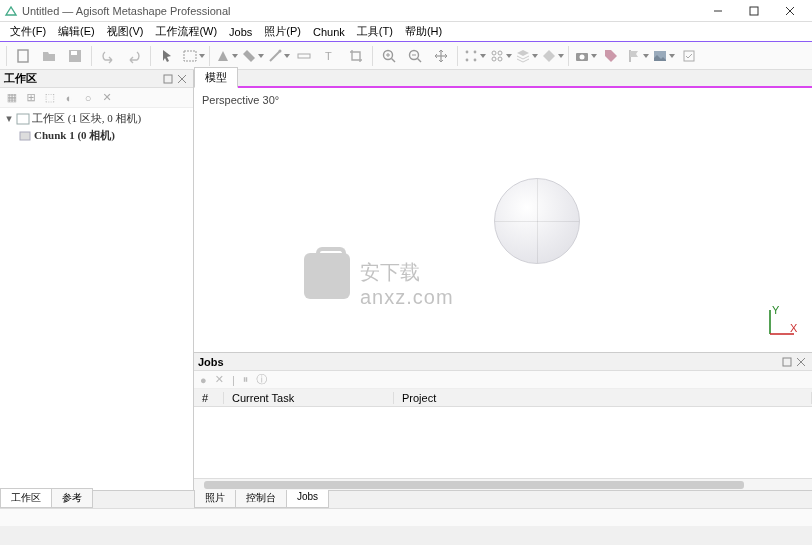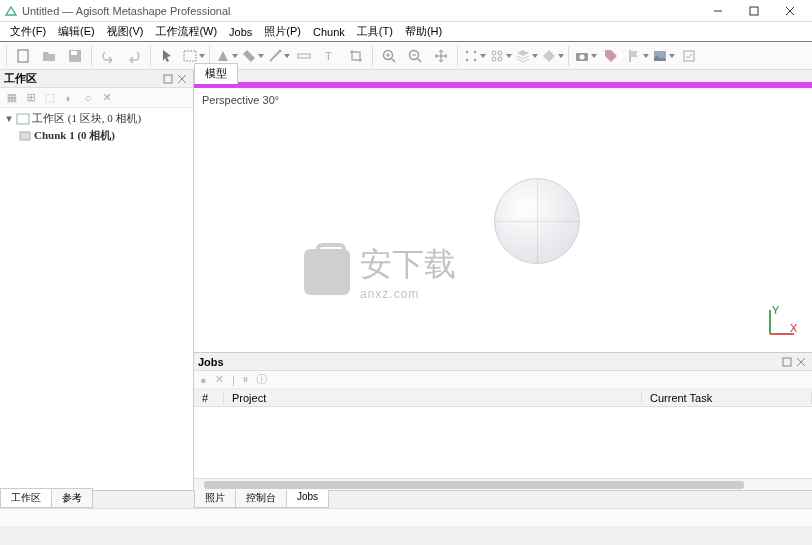--- a/index.html
+++ b/index.html
@@ -23,21 +23,21 @@
 .panel-toolbar { height: 20px; background: #fafafa; display: flex; align-items: center; padding: 0 4px; gap: 3px; border-bottom: 1px solid #eee; }
 .panel-toolbar .ptb { width: 16px; height: 16px; display: flex; align-items: center; justify-content: center; color: #aaa; cursor: pointer; }
 .tree { padding: 2px 4px; flex: 1; }
 .tree-item { display: flex; align-items: center; padding: 1px 0; gap: 2px; cursor: pointer; }
 .tree-item.child { padding-left: 14px; }
 .tree-expand { width: 10px; text-align: center; color: #666; }
 .tree-icon { width: 14px; height: 14px; }
 .tree-label { color: #333; font-family: Liberation Serif, serif; }
 .tree-label.bold { font-weight: bold; }
 .right-col { flex: 1; display: flex; flex-direction: column; }
-.viewport-tabs { height: 18px; background: #f1f1f1; display: flex; align-items: flex-end; border-bottom: 6px solid #d946ef; }
+.viewport-tabs { height: 18px; background: #f1f1f1; display: flex; align-items: flex-end; border-bottom: 2px solid #d946ef; }
 .viewport-tab { padding: 2px 10px; background: #fff; border: 1px solid #ccc; border-bottom: 1px solid #fff; margin-bottom: -1px; cursor: pointer; position: relative; top: 1px; }
 .viewport { flex: 1; background: #fff; position: relative; overflow: hidden; }
 .viewport-label { position: absolute; top: 6px; left: 8px; color: #444; font-family: Liberation Sans, sans-serif; }
 .sphere { position: absolute; left: 300px; top: 90px; width: 86px; height: 86px; border-radius: 50%; background: radial-gradient(circle at 38% 34%, #fff, #ebebef 55%, #dcdce2); border: 1px solid #d0d0d6; }
 .sphere::before { content: ""; position: absolute; left: 0; right: 0; top: 50%; height: 1px; background: rgba(0,0,0,0.08); }
 .sphere::after { content: ""; position: absolute; top: 0; bottom: 0; left: 50%; width: 1px; background: rgba(0,0,0,0.08); }
 .axis-gizmo { position: absolute; right: 14px; bottom: 14px; width: 32px; height: 32px; }
 .watermark { position: absolute; left: 110px; top: 155px; display: flex; align-items: center; gap: 10px; opacity: 0.55; color: #919191; font-family: Georgia, serif; }
 .watermark .wm-icon { width: 46px; height: 46px; background: #a9a9a9; border-radius: 6px; position: relative; }
 .watermark .wm-icon::before { content: ""; position: absolute; left: 12px; top: -6px; width: 22px; height: 10px; border: 4px solid #a9a9a9; border-bottom: none; border-radius: 6px 6px 0 0; }
@@ -348,22 +348,22 @@
         <svg viewBox="0 0 32 32">
           <line x1="4" y1="28" x2="4" y2="4" stroke="#2a8a2a" stroke-width="1.6"></line>
           <line x1="4" y1="28" x2="28" y2="28" stroke="#c33" stroke-width="1.6"></line>
           <text x="6" y="8" font-size="7" fill="#2a8a2a">Y</text>
           <text x="24" y="26" font-size="7" fill="#c33">X</text>
         </svg>
       </div>
       <div class="watermark">
         <div class="wm-icon"></div>
         <div>
-          <div style="font-size:32px;">安下载</div>
-          <div style="font-size:12px;letter-spacing:1px;">anxz.com</div>
+          <div style="font-size:20px;margin-top:16px;">安下载</div>
+          <div style="font-size:20px;letter-spacing:1px;">anxz.com</div>
         </div>
       </div>
     </div>
 
     <div class="jobs-panel">
       <div class="panel-header">
         <span class="panel-title">Jobs</span>
         <span class="panel-btn">
             <svg width="10" height="10">
               <rect x="1" y="1" width="8" height="8" fill="none" stroke="#888"></rect>
@@ -378,22 +378,22 @@
       </div>
       <div class="jobs-toolbar">
         <span class="jtb">●</span>
         <span class="jtb">✕</span>
         <span class="jtb">|</span>
         <span class="jtb">⏸</span>
         <span class="jtb">ⓘ</span>
       </div>
       <div class="jobs-table-header">
         <div class="col col-idx">#</div>
+        <div class="col col-task">Current Task</div>
         <div class="col col-project">Project</div>
-        <div class="col col-task">Current Task</div>
       </div>
       <div class="jobs-body"></div>
       <div class="jobs-scrollbar">
           <div class="thumb"></div>
         </div>
     </div>
   </div>
 </div>
 
 <div class="bottom-tabs">

